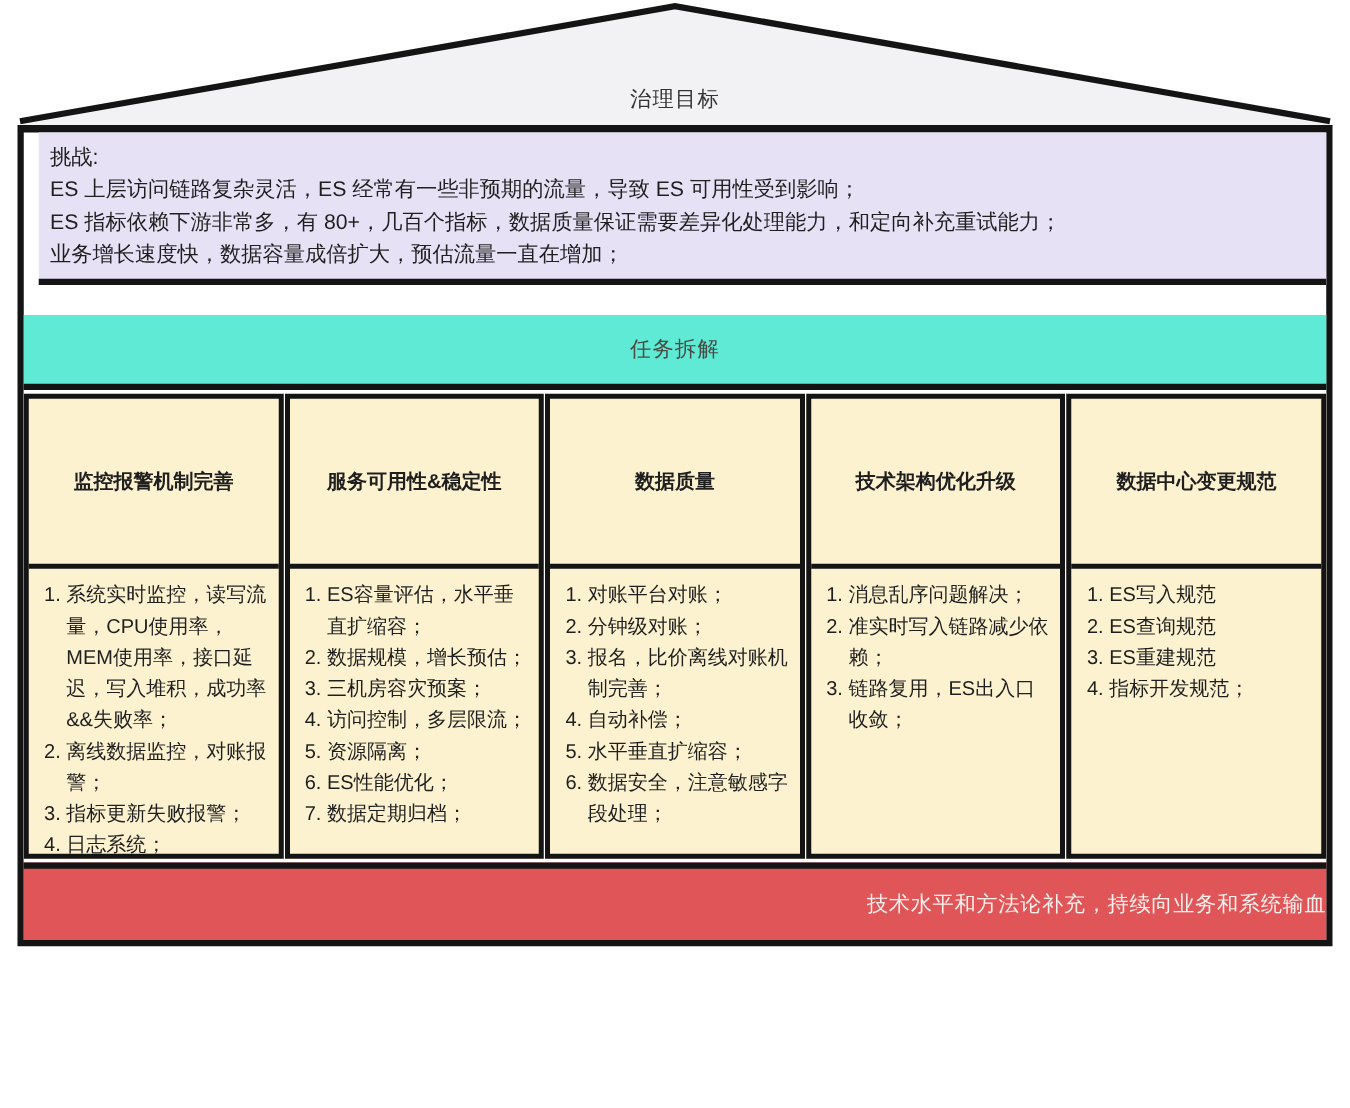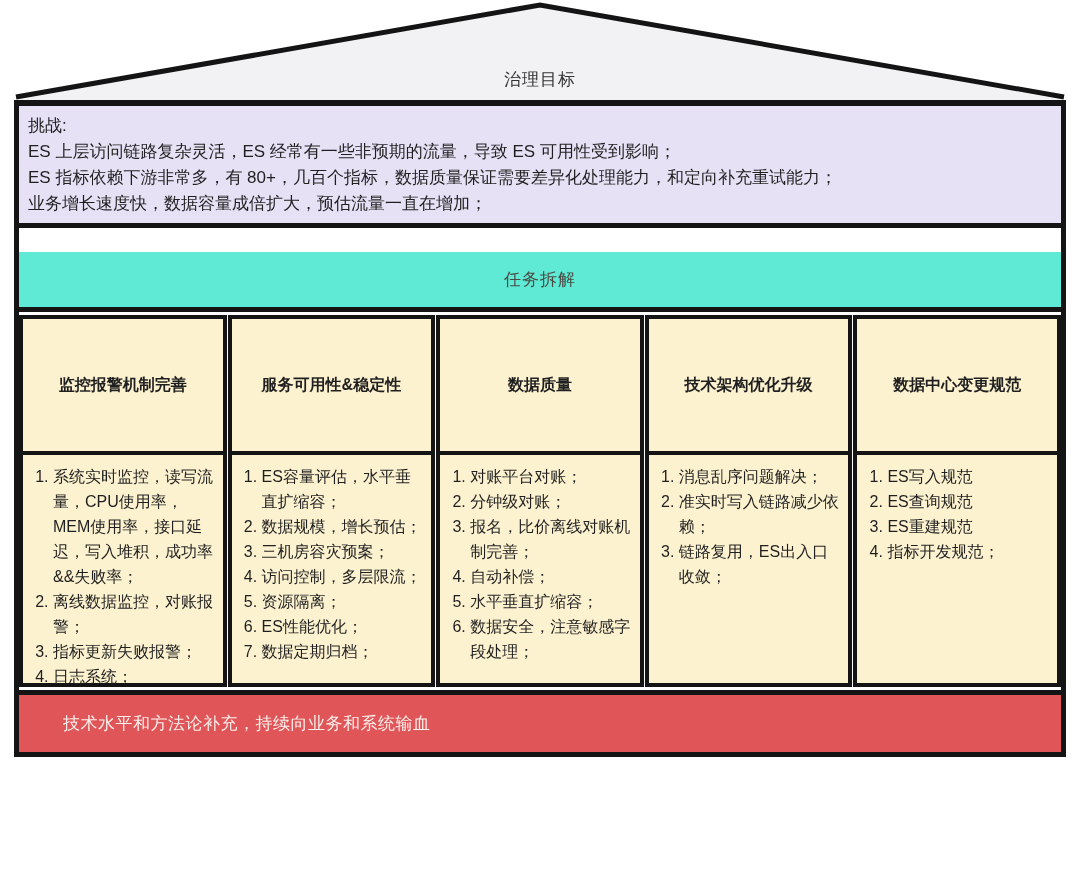--- a/index.html
+++ b/index.html
@@ -29,21 +29,21 @@
   .band-goal {
     height:140px; background:#e7edf9;
     display:flex; align-items:center; justify-content:center;
     border-bottom:5px solid #141414;
     font-size:19px; color:#333; letter-spacing:0.5px;
   }
 
   .band-challenge {
     background:#e7e1f6; border-bottom:5px solid #141414;
     padding:7px 12px 6px 9px;
-    font-size:17px; line-height:26px; color:#1f1f1f;
+    font-size:17px; line-height:26px; color:#1f1f1f;margin-left:12px;
   }
 
   .band-task {
     height:60px; background:#5eead4;
     display:flex; align-items:center; justify-content:center;
     border-bottom:5px solid #141414;
     font-size:17px; color:#4a4a43; letter-spacing:1px;margin-top:24px;
   }
 
   
@@ -64,21 +64,21 @@
   .col-list {
     flex:1 1 auto; margin:9px 4px 20px 0; padding-left:30px;
     font-size:16px; line-height:25px; color:#1f1f1f;
     list-style:decimal outside;
   }
   .col-list li { padding-right:2px; }
 
   
   .band-footer {
     height:62px; background:#e05557; border-top:5px solid #141414;
-    display:flex; align-items:center; justify-content:flex-start;
+    display:flex; align-items:center; justify-content:flex-end;
     font-size:17px; color:#fcefec; letter-spacing:0.5px;padding-left:44px;
   }
 </style>
 </head>
 <body>
 
 <div class="canvas">
 
   <div class="roof">
     <svg viewBox="0 0 1080 100" aria-hidden="true">

